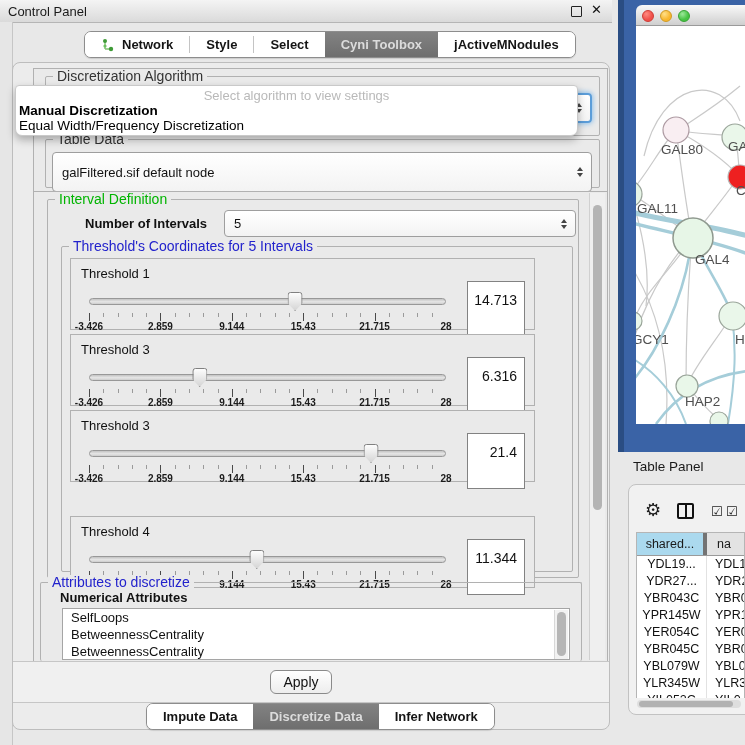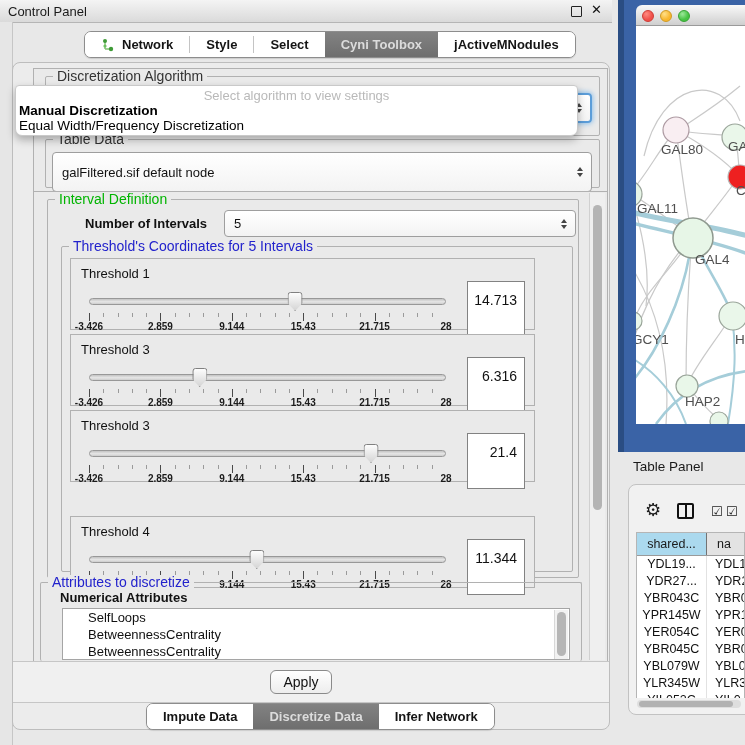--- a/index.html
+++ b/index.html
@@ -63,21 +63,21 @@
   .ticks{position:absolute;left:0;right:0;top:22px;height:8px;
          background-image:repeating-linear-gradient(90deg,#4a4a4a 0 1px,transparent 1px 71.4px),
                           repeating-linear-gradient(90deg,#9a9a9a 0 1px,transparent 1px 14.28px);
          background-size:100% 100%,100% 55%;background-repeat:no-repeat;}
   .tick-labels{position:absolute;left:0;right:0;top:30px;height:12px;font-size:10px;font-weight:bold;color:#1c1c1c;}
   .tlab{position:absolute;transform:translateX(-50%);white-space:nowrap;}
   .th-value{position:absolute;left:396px;top:22px;width:58px;height:56px;background:#fff;border:1px solid #828282;
             box-sizing:border-box;font-size:14px;line-height:36px;text-align:right;padding-right:7px;}
   
   .listbox{left:62px;top:608px;width:508px;height:52px;background:#fff;border:1px solid #a5a5a5;overflow:hidden;box-sizing:border-box;}
-  .attr-item{font-size:13px;line-height:17px;padding-left:25px;color:#111;white-space:nowrap;}
+  .attr-item{font-size:13px;line-height:17px;padding-left:8px;color:#111;white-space:nowrap;}
   .list-sbar{position:absolute;right:1px;top:1px;width:13px;height:50px;background:#f2f2f2;border-left:1px solid #d8d8d8;}
   .list-thumb{position:absolute;left:1.5px;top:2px;width:9px;height:44px;background:#b6b6b6;border-radius:5px;}
   
   .main-sbar{left:589px;top:193px;width:15px;height:467px;background:#efefef;border-left:1px solid #d0d0d0;}
   .main-thumb{position:absolute;left:2.5px;top:12px;width:9px;height:305px;background:#b4b4b4;border-radius:5px;}
   
   .apply-bar{left:13px;top:661px;width:596px;height:42px;background:#f0f0f0;border-top:1px solid #c6c6c6;border-bottom:1px solid #c6c6c6;box-sizing:border-box;}
   .btn{background:linear-gradient(#ffffff,#ededed);border:1px solid #8a8a8a;border-radius:6px;
        font-size:14px;color:#111;text-align:center;}
   .btn-apply{left:270px;top:670px;width:62px;height:24px;line-height:22px;box-sizing:border-box;}
@@ -101,21 +101,21 @@
   .net-canvas{left:636px;top:26px;width:109px;height:398px;background:#fff;}
   
   .tp-title{left:633px;top:459px;font-size:13.5px;color:#1a1a1a;}
   .tp-box{left:628px;top:484px;width:130px;height:231px;background:#f1f1f1;border:1px solid #c2c2c2;border-radius:8px;box-sizing:border-box;}
   .gear{left:645px;top:499px;font-size:18px;color:#1c1c1c;}
   .split-ico{left:677px;top:503px;width:17px;height:16px;border:2px solid #111;border-radius:2px;box-sizing:border-box;}
   .split-ico::after{content:"";position:absolute;left:5.5px;top:0;width:2px;height:12px;background:#111;}
   .chk{font-size:13px;color:#222;}
   .tp-table{left:636px;top:532px;width:109px;height:166px;background:#fff;border:1px solid #b5b5b5;border-bottom:none;overflow:hidden;box-sizing:border-box;}
   .t-head{display:flex;height:22px;border-bottom:1px solid #9a9a9a;font-size:12.5px;color:#1a1a1a;}
-  .t-head .h0{width:70px;background:#abd9ee;border-right:1px solid #737373;text-align:center;line-height:22px;box-sizing:border-box;}
+  .t-head .h0{width:70px;background:#abd9ee;border-right:4px solid #737373;text-align:center;line-height:22px;box-sizing:border-box;}
   .t-head .h1{flex:1;background:#e3e3e3;line-height:22px;padding-left:10px;}
   .t-row{display:flex;height:17px;font-size:12.5px;color:#111;}
   .t-cell{line-height:17px;white-space:nowrap;overflow:hidden;}
   .t-cell.c0{width:70px;text-align:center;border-right:1px solid #e2e2e2;box-sizing:border-box;}
   .t-cell.c1{flex:1;padding-left:8px;}
   .tp-hbar{left:637px;top:700px;width:104px;height:8px;background:#dedede;border-radius:4px;}
   .tp-hthumb{position:absolute;left:2px;top:1px;width:94px;height:6px;background:#b2b2b2;border-radius:3px;}
 </style>
 </head>
 <body>

